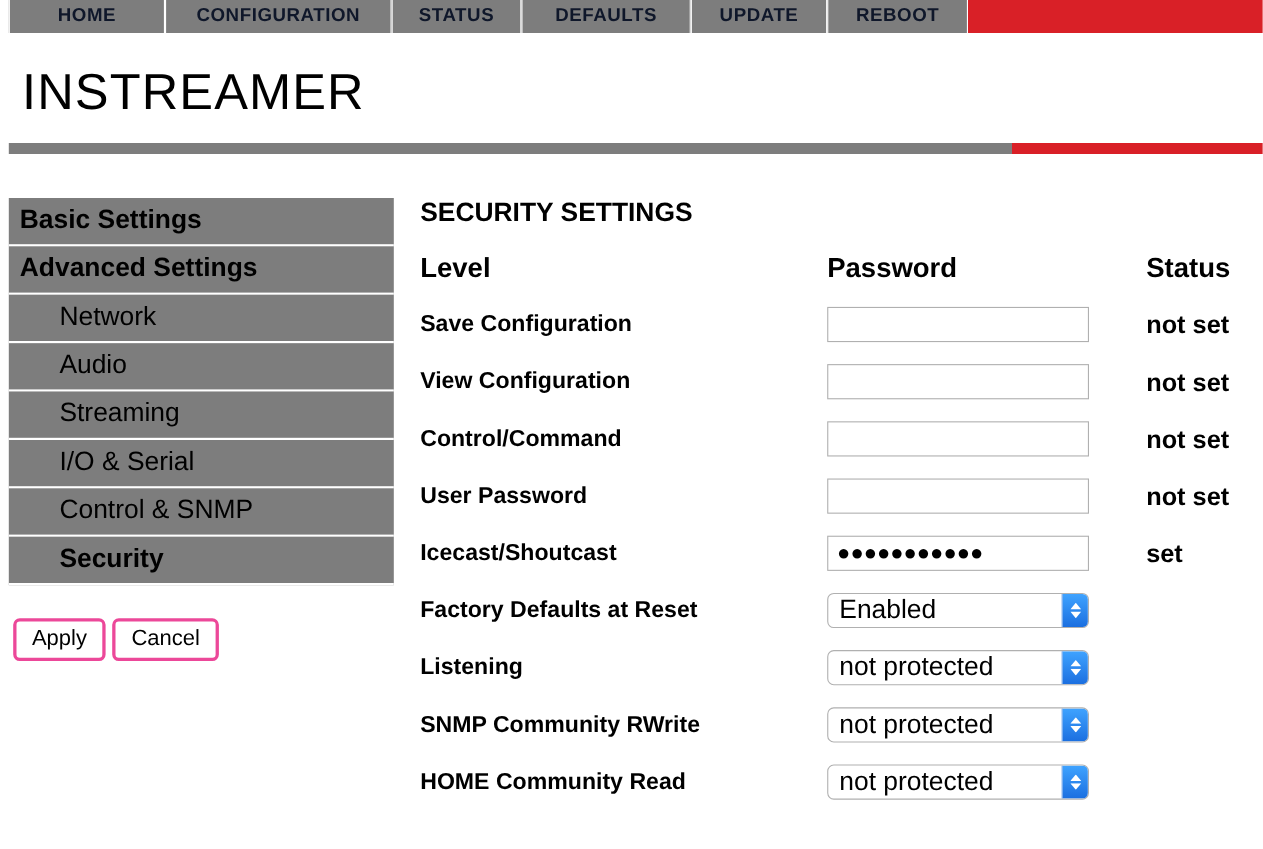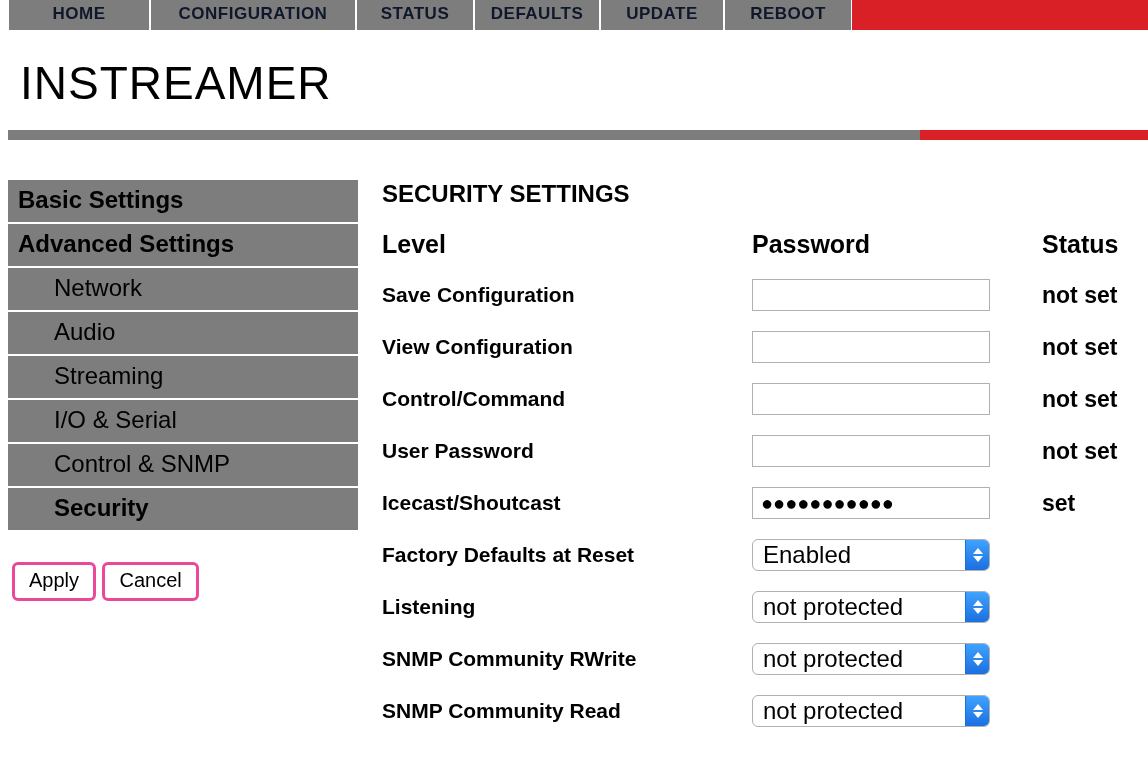--- a/index.html
+++ b/index.html
@@ -161,21 +161,21 @@
   }
   .sel .sel-btn svg { display:block; }
 </style>
 </head>
 <body>
 
 <div class="topnav">
   <div class="tab" style="width: 142px;">HOME</div>
   <div class="tab" style="width: 206px;">CONFIGURATION</div>
   <div class="tab" style="width: 118px;">STATUS</div>
-  <div class="tab" style="width: 126px;">DEFAULTS</div>
+  <div class="tab" style="width: 154px;">DEFAULTS</div>
   <div class="tab" style="width: 124px;">UPDATE</div>
   <div class="tab" style="width: 128px;">REBOOT</div>
   <div class="spacer"></div>
 </div>
 
 <div class="apptitle">INSTREAMER</div>
 
 <div class="divider">
   <div class="g"></div>
     <div class="r"></div>
@@ -287,21 +287,21 @@
             <svg width="10" height="6" style="margin-top:2px">
                 <polygon points="0,0 10,0 5,6" fill="#fff"></polygon>
               </svg>
           </div>
         </div>
       </div>
       <div class="status"></div>
     </div>
 
     <div class="row">
-      <div class="lbl">SNMP Community Read</div>
+      <div class="lbl">HOME Community Read</div>
       <div class="ctl">
         <div class="sel">
           <div class="sel-text">not protected</div>
           <div class="sel-btn">
             <svg width="10" height="6">
                 <polygon points="5,0 10,6 0,6" fill="#fff"></polygon>
               </svg>
             <svg width="10" height="6" style="margin-top:2px">
                 <polygon points="0,0 10,0 5,6" fill="#fff"></polygon>
               </svg>

